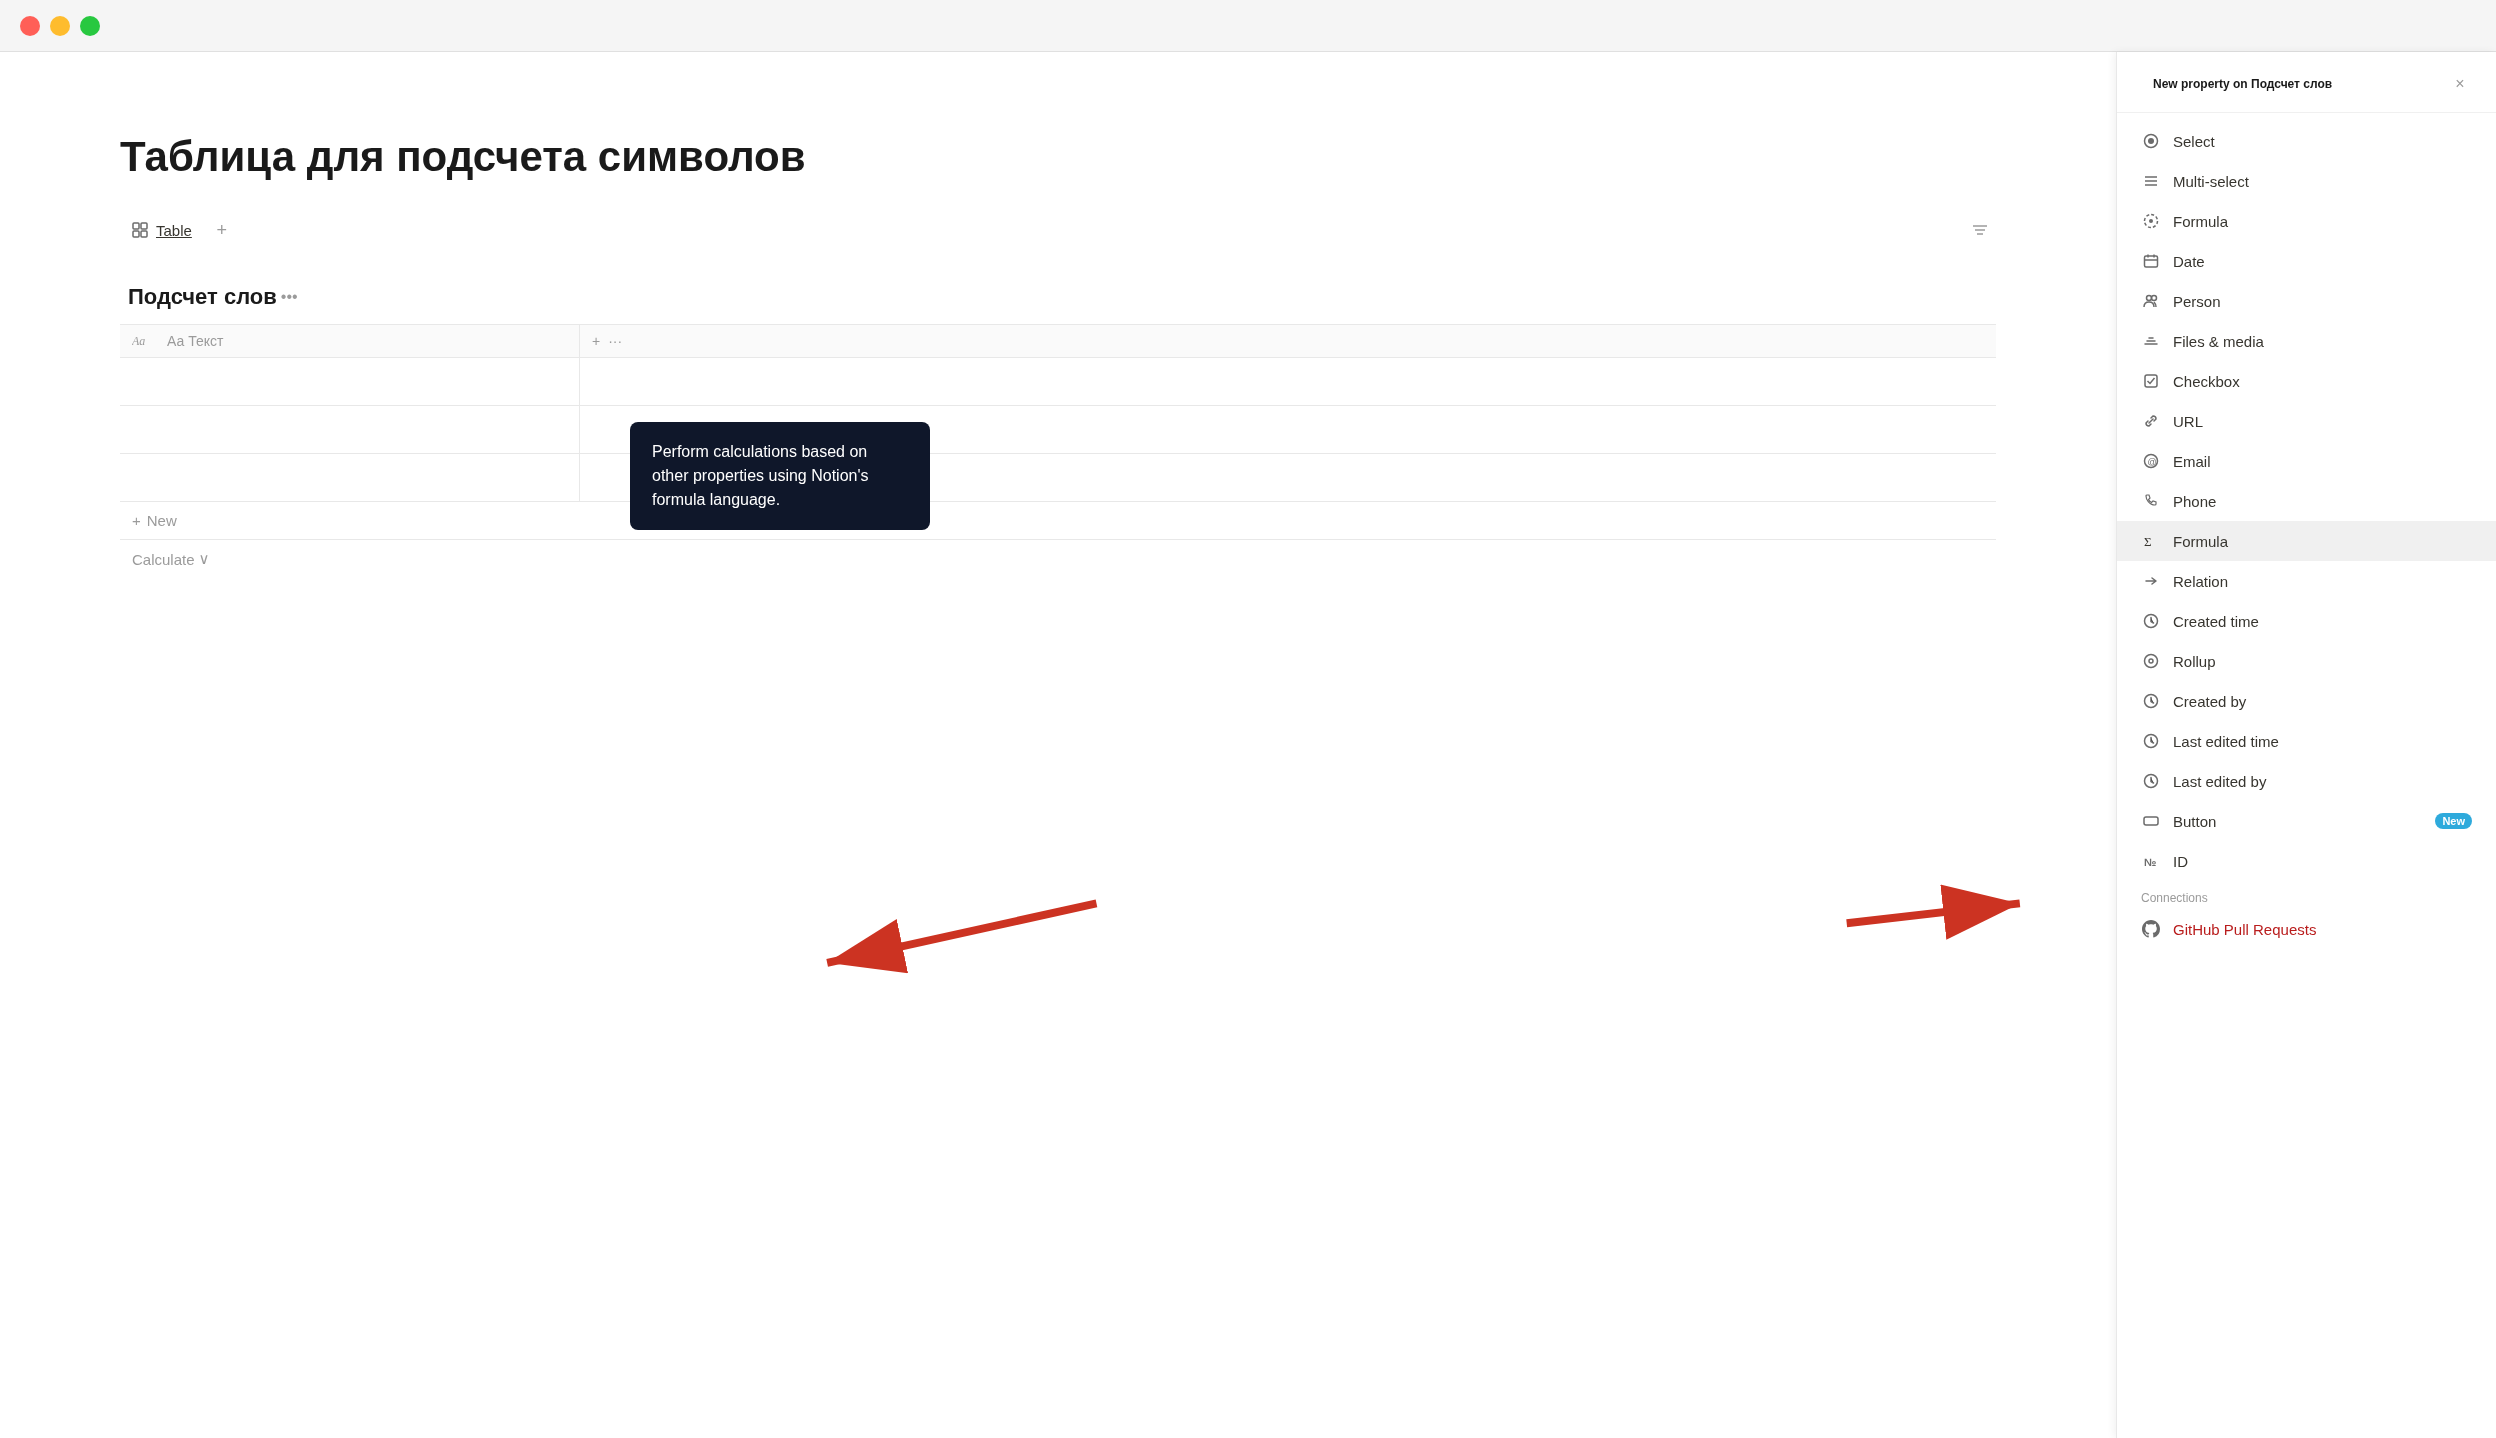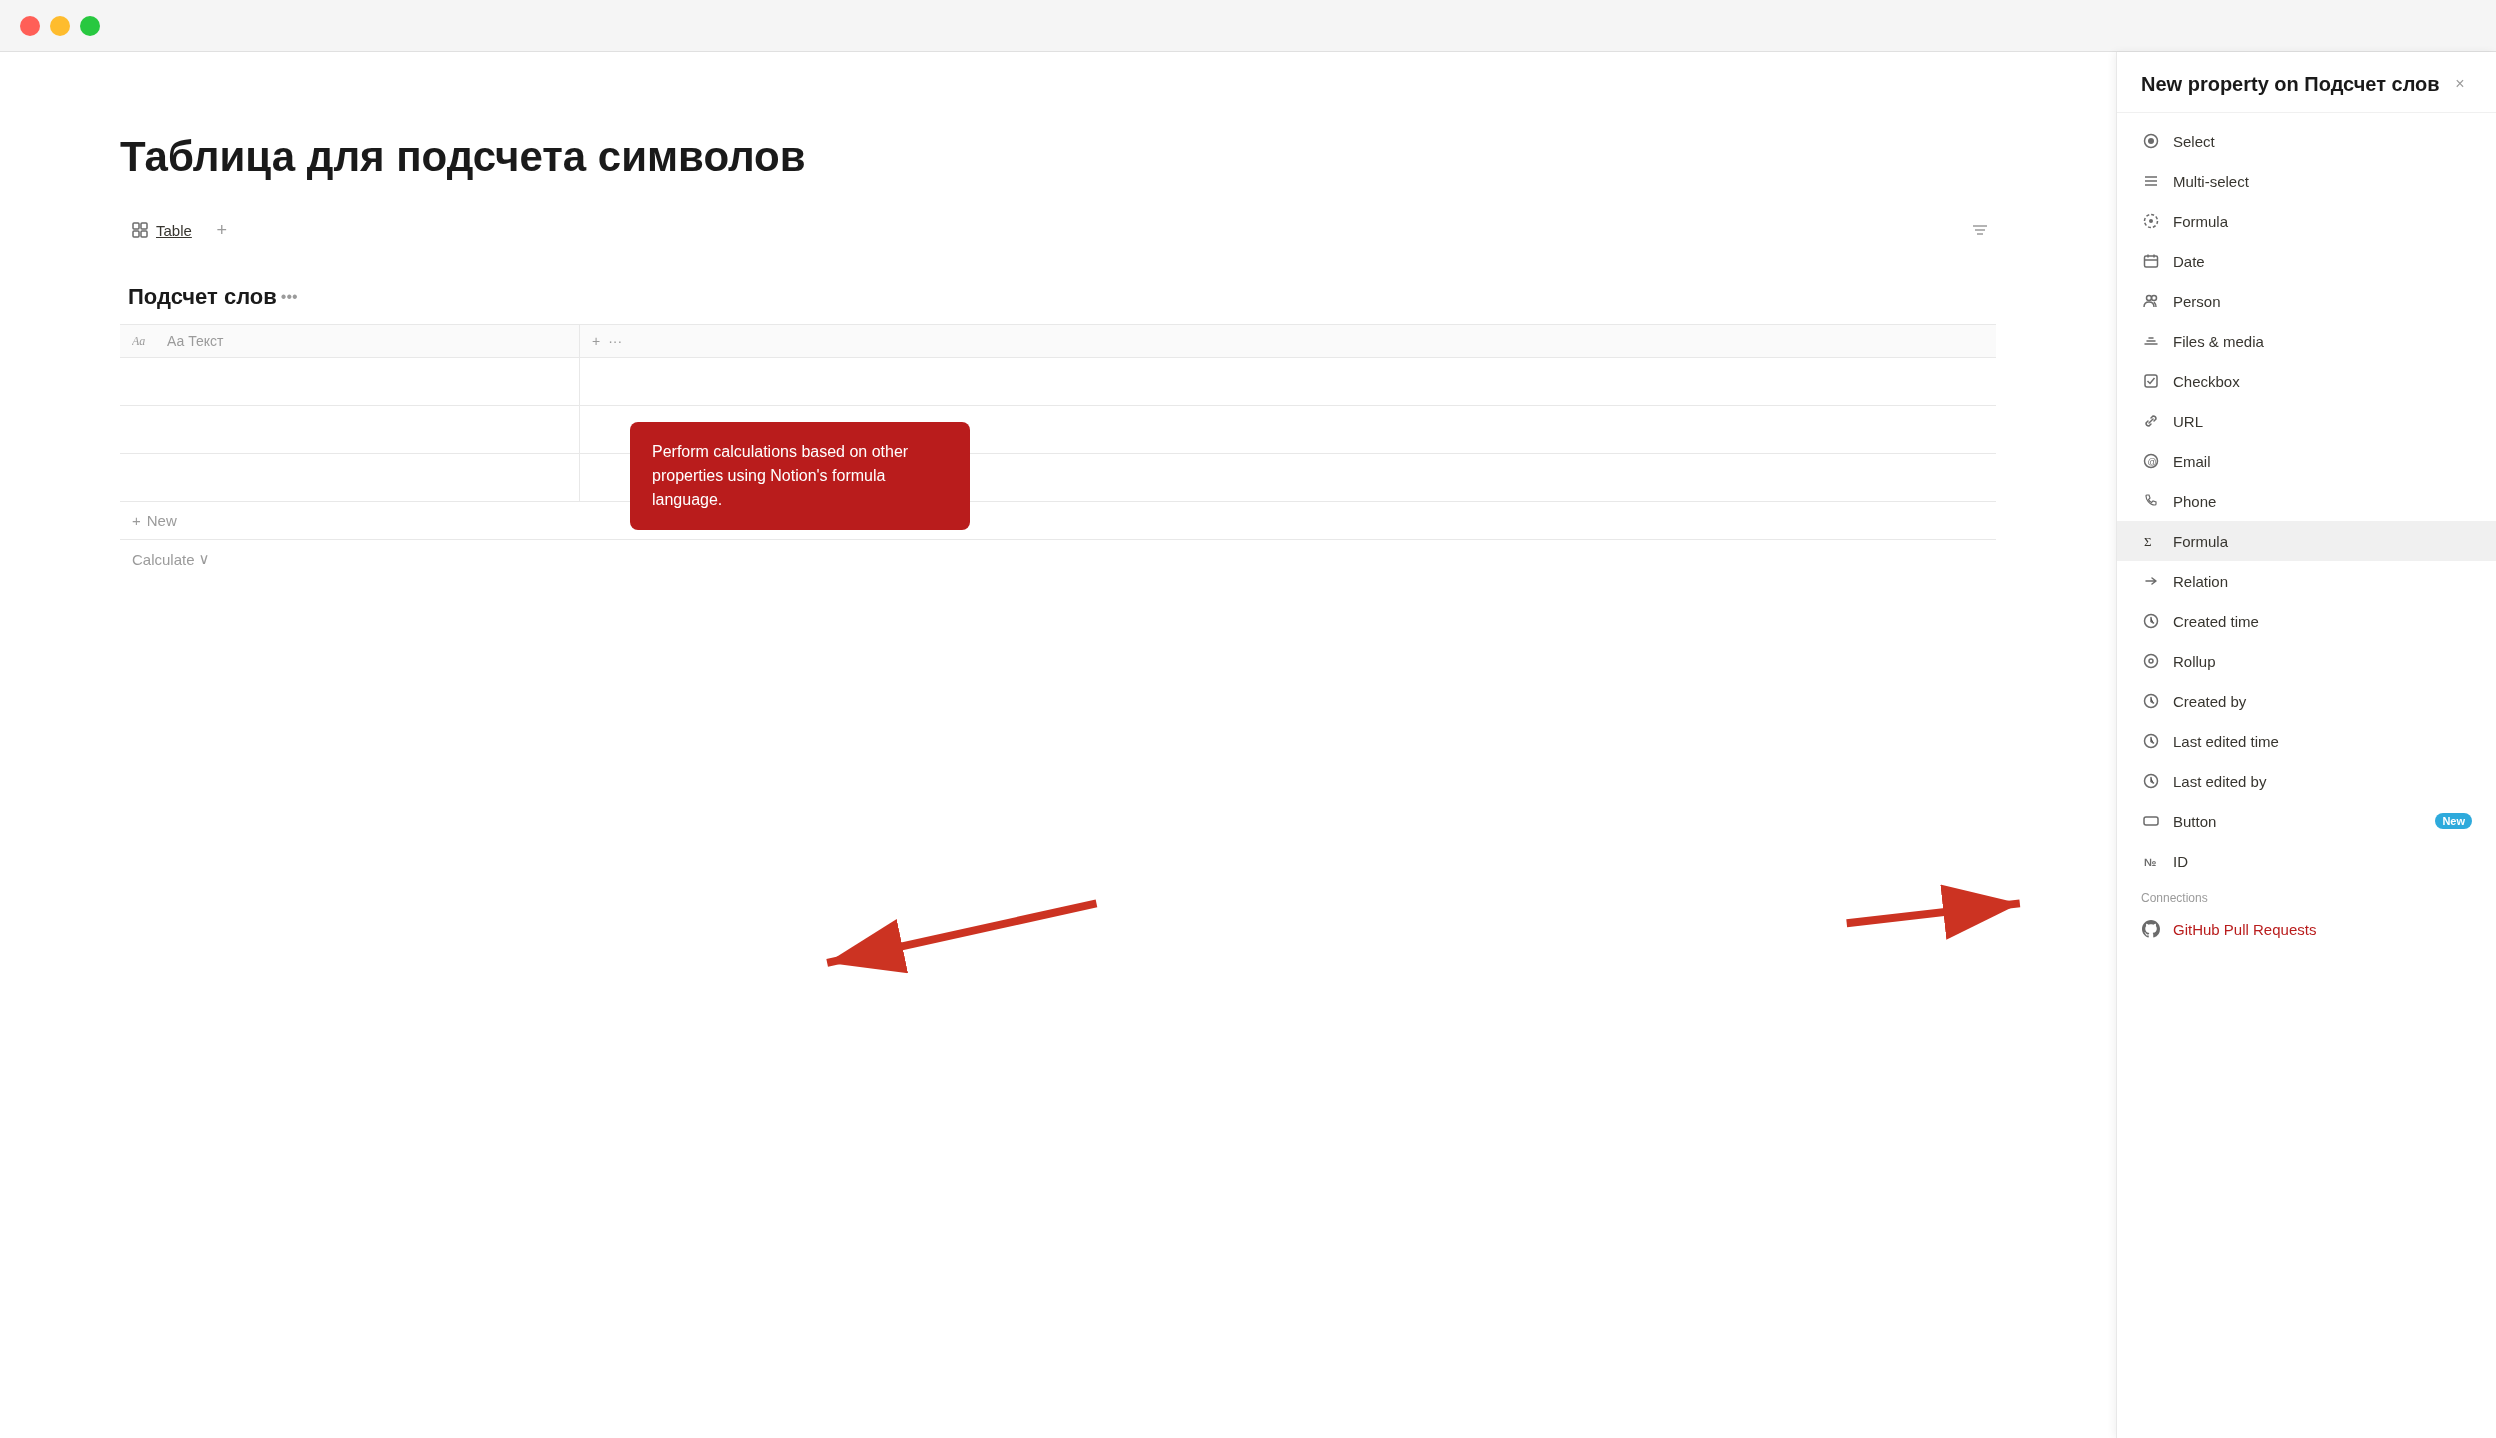--- a/index.html
+++ b/index.html
@@ -227,25 +227,25 @@
       width: 100%;
       height: 100%;
       pointer-events: none;
     }
 
     
     .tooltip {
       position: absolute;
       top: 370px;
       left: 630px;
-      background: #b91c1c;
+      background: #0f172a;
       color: white;
       border-radius: 8px;
       padding: 18px 22px;
-      width: 340px;
+      width: 300px;
       font-size: 16px;
       line-height: 1.5;
       z-index: 10;
     }
 
     
     .right-panel {
       width: 380px;
       background: #ffffff;
       border-left: 1px solid #e8e8e8;
@@ -258,23 +258,24 @@
 
     .panel-header {
       display: flex;
       align-items: center;
       justify-content: space-between;
       padding: 20px 24px 16px 24px;
       border-bottom: 1px solid #f0f0f0;
     }
 
     .panel-title {
-      font-size: 20px;
+      font-size: 12px;
       font-weight: 600;
       color: #1a1a1a;
+      margin-left: 12px;
     }
 
     .panel-close {
       width: 24px;
       height: 24px;
       display: flex;
       align-items: center;
       justify-content: center;
       border-radius: 4px;
       cursor: pointer;

